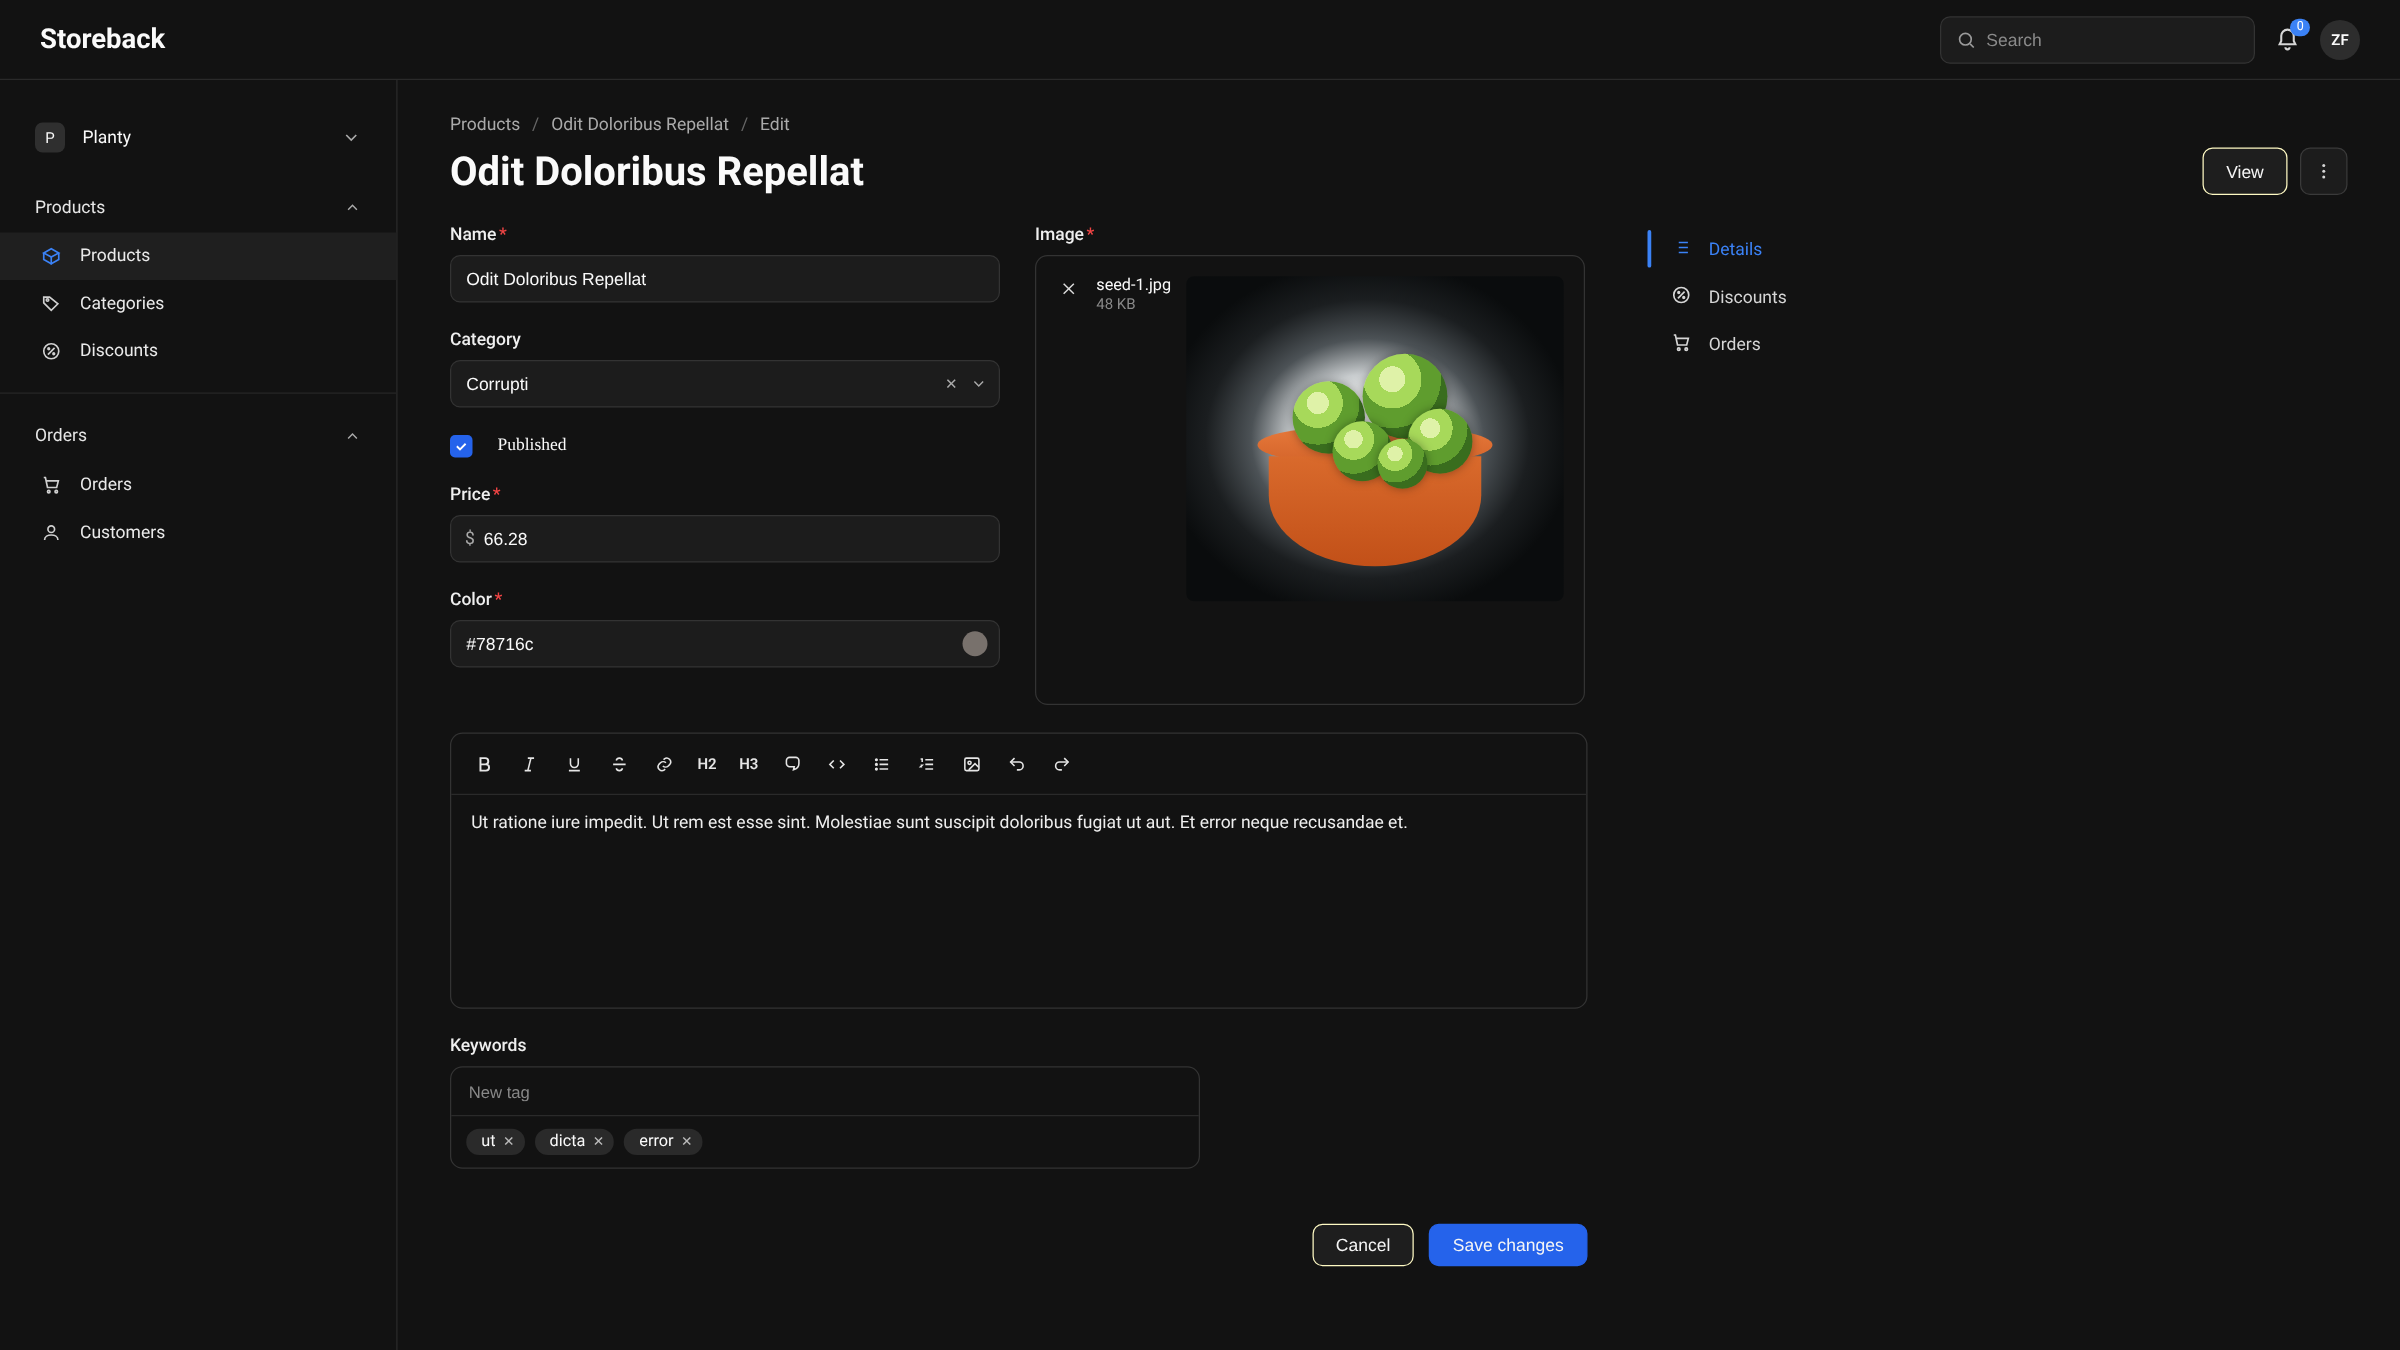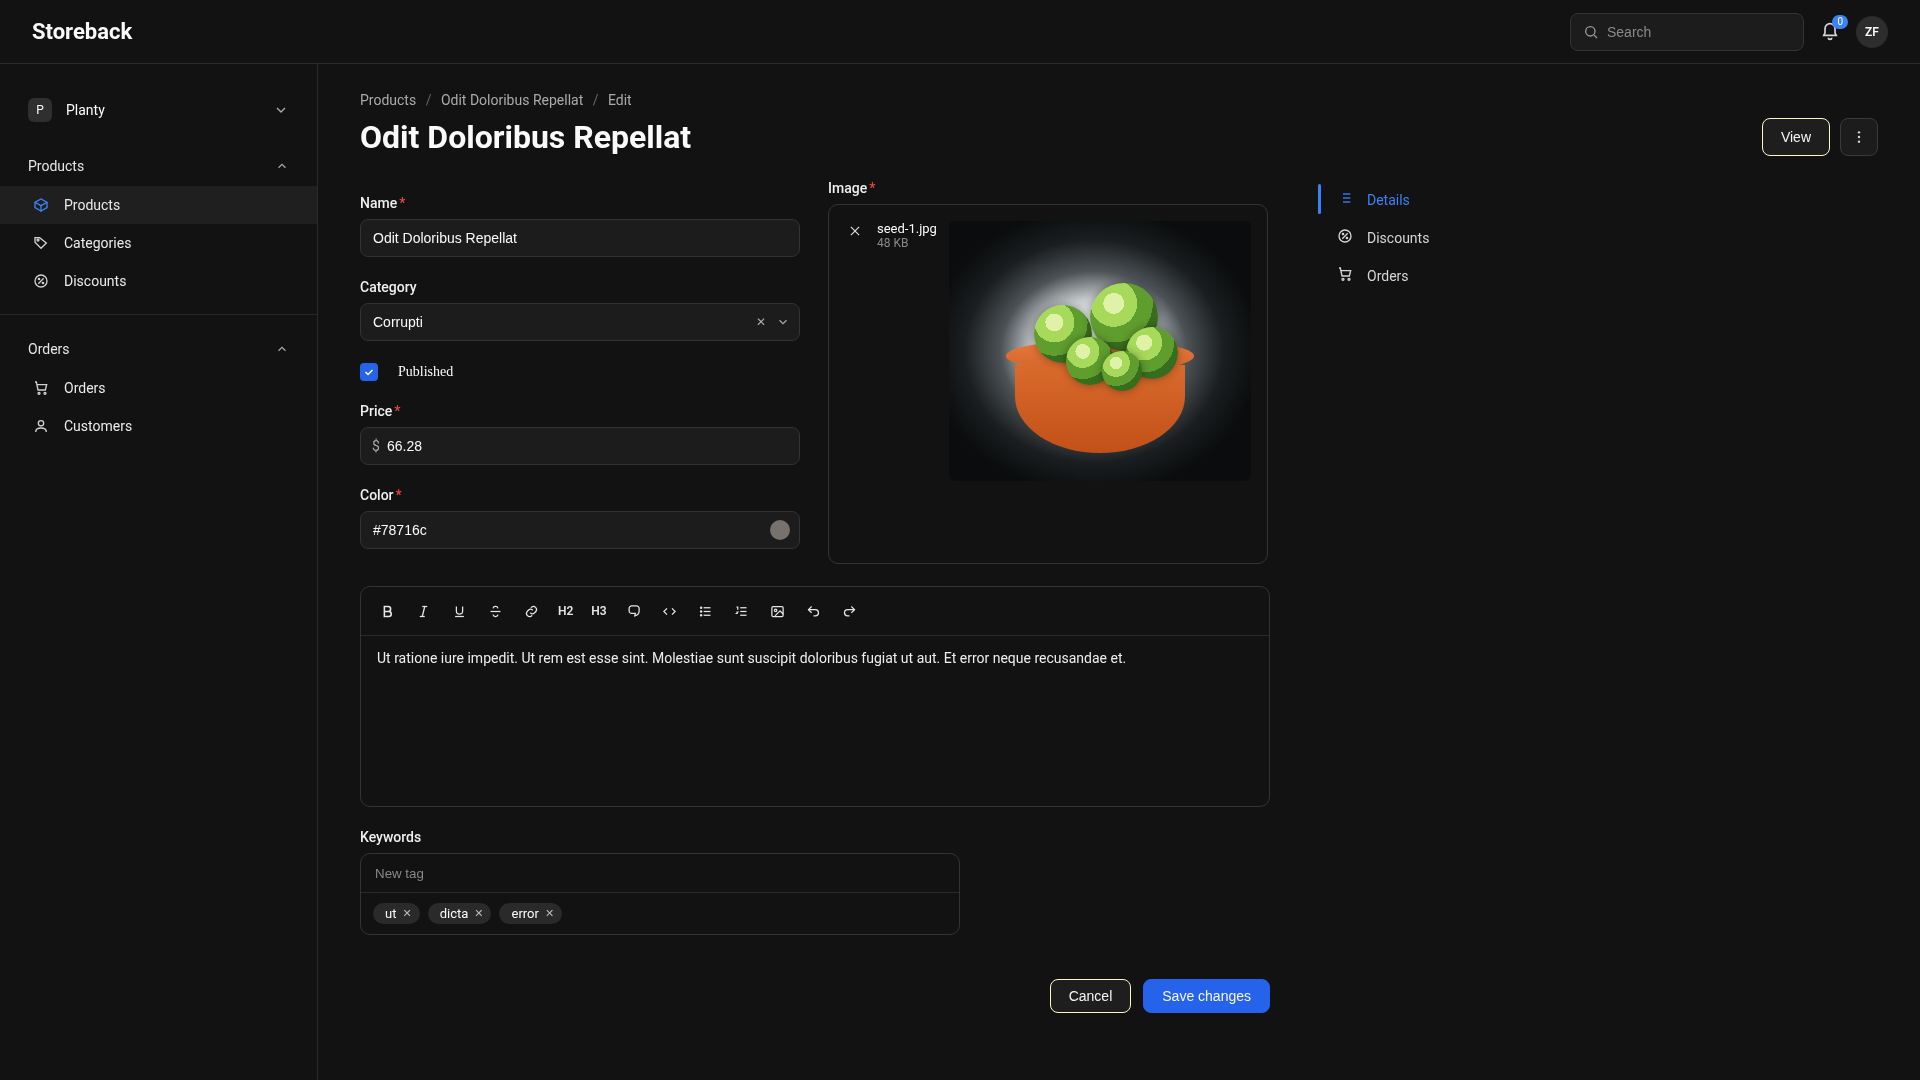--- a/index.html
+++ b/index.html
@@ -21,21 +21,21 @@
     border-bottom: 1px solid #2a2a2a;
   }
   .brand { font-size: 22px; font-weight: 700; }
   .topbar-right { display: flex; align-items: center; gap: 14px; }
   .search-wrap {
     display: flex; align-items: center;
     background: #1c1c1c;
     border: 1px solid #333;
     border-radius: 8px;
     padding: 0 12px;
-    height: 38px; width: 234px;
+    height: 38px; width: 252px;
   }
   .search-wrap input {
     background: none; border: none; outline: none;
     color: #fafafa; font-size: 14px; width: 100%;
     margin-left: 8px;
   }
   .search-wrap input::placeholder { color: #8a8a8a; }
   .bell-wrap { position: relative; width: 24px; height: 24px; display:flex; align-items:center; justify-content:center; }
   .badge {
     position:absolute; top:-5px; right:-6px;
@@ -84,21 +84,21 @@
   .btn {
     background:#1e1e1e; border:1px solid #fef9c3; color:#f5f5f5;
     border-radius:8px; padding:8px 18px; font-size:14px; cursor:pointer;
   }
   .btn-primary { background:#2563eb; border-color:#2563eb; }
   .icon-btn {
     width:38px; height:38px; border:1px solid #3a3a3a; border-radius:8px;
     display:flex; align-items:center; justify-content:center; background:#1c1c1c;
   }
   .columns { display:flex; gap:48px; align-items:flex-start; }
-  .col-form { flex:0 0 440px; display:flex; flex-direction:column; gap:22px;justify-content:center; }
+  .col-form { flex:0 0 440px; display:flex; flex-direction:column; gap:22px; }
   .col-image { flex:0 0 440px; }
   .col-actions { flex:0 0 260px; }
   .label { font-size:14px; font-weight:500; margin-bottom:8px; color:#efefef; display:block; }
   .req::after { content:"*"; color:#ef4444; margin-left:2px; }
   .input, .select, .numinput, .txtinput {
     width:100%; height:38px; background:#1c1c1c;
     border:1px solid #333; border-radius:8px; color:#fafafa;
     padding:0 12px; font-size:14px;
   }
   .numinput-wrap { position:relative; }

